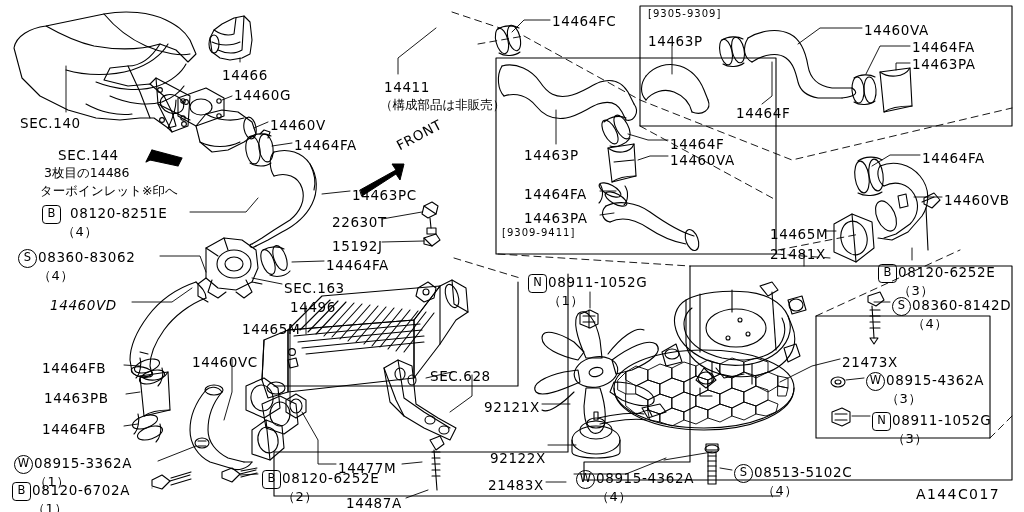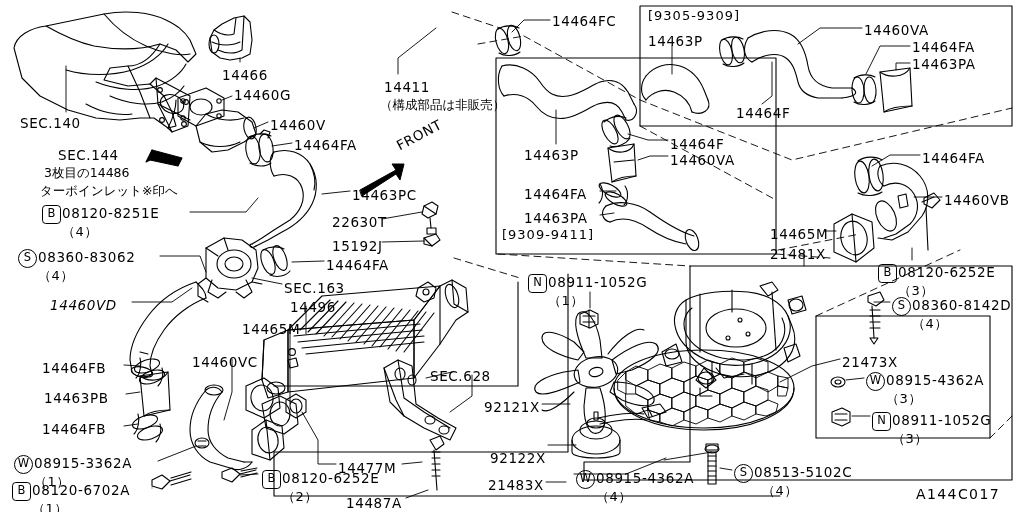--- a/index.html
+++ b/index.html
@@ -16,21 +16,21 @@
   .lbl{
     position:absolute;
     font-family:"DejaVu Sans",sans-serif;
     font-size:13.5px;
     letter-spacing:0.6px;
     color:#000;
     white-space:nowrap;
     line-height:1.05;
   }
   .lbl.jp{font-size:12.5px;letter-spacing:0px;}
-  .lbl.code{font-size:13px;letter-spacing:1px;}
+  .lbl.code{font-size:10px;letter-spacing:1px;}
   .qty{
     position:absolute;
     font-size:13px;
     letter-spacing:0.6px;
     white-space:nowrap;
   }
   
   .cpfx{
     position:absolute;
     width:17px;height:17px;
@@ -689,21 +689,21 @@
       <div class="lbl" style="left: 944px; top: 193px;">14460VB</div>
       <div class="lbl" style="left: 770px; top: 227px;">14465M</div>
       <div class="lbl" style="left: 770px; top: 247px;">21481X</div>
       <div class="lbl" style="left: 842px; top: 355px;">21473X</div>
       <div class="lbl" style="left: 484px; top: 400px;">92121X</div>
       <div class="lbl" style="left: 490px; top: 441px; margin-top: 10px;">92122X</div>
       <div class="lbl" style="left: 488px; top: 478px;">21483X</div>
     </div>
   <div id="fasteners-layer">
       <div class="cpfx oct" style="left: 42px; top: 205px;">B</div>
-      <div class="lbl" style="left: 62px; top: 206px;">08120-8251E</div>
+      <div class="lbl" style="left: 62px; top: 206px; padding-left: 8px;">08120-8251E</div>
       <div class="qty" style="left: 62px; top: 223px;">（4）</div>
       <div class="cpfx" style="left: 18px; top: 249px;">S</div>
       <div class="lbl" style="left: 38px; top: 250px;">08360-83062</div>
       <div class="qty" style="left: 38px; top: 267px;">（4）</div>
       <div class="cpfx" style="left: 14px; top: 455px;">W</div>
       <div class="lbl" style="left: 34px; top: 456px;">08915-3362A</div>
       <div class="qty" style="left: 34px; top: 473px;">（1）</div>
       <div class="cpfx oct" style="left: 12px; top: 482px;">B</div>
       <div class="lbl" style="left: 32px; top: 483px;">08120-6702A</div>
       <div class="qty" style="left: 32px; top: 500px;">（1）</div>

